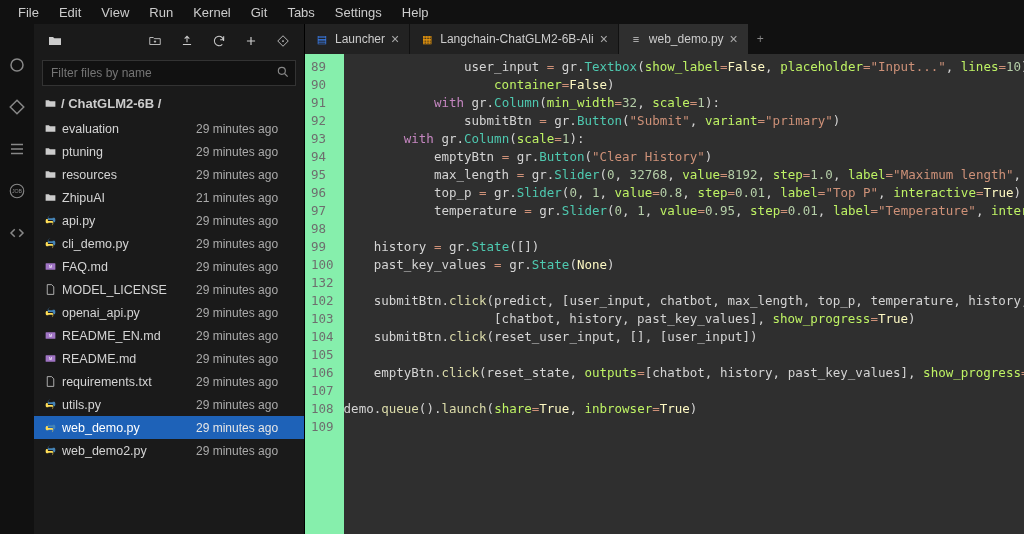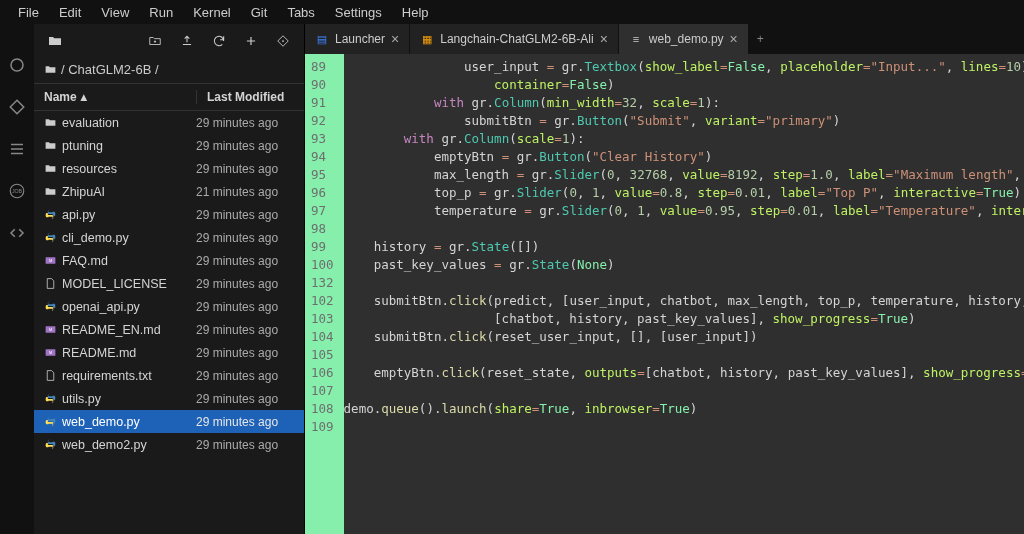--- a/index.html
+++ b/index.html
@@ -23,21 +23,21 @@
 .sbtool .ticn { width: 26px; height: 26px; display: flex; align-items: center; justify-content: center; color: #ccc; cursor: pointer; }
 .sbtool .spacer { flex: 1; }
 
 .filter { margin: 2px 8px 6px; position: relative; }
 .filter input {
   width: 100%; background: #111; border: 1px solid #333; color: #ccc;
   padding: 5px 26px 5px 8px; font-size: 12px; outline: none;
 }
 .filter .mag { position: absolute; right: 6px; top: 5px; color: #888; }
 
-.crumb { padding: 4px 10px 6px; color: #ccc; display: flex; align-items: center; gap: 4px; }
+.crumb { padding: 4px 10px 6px; color: #ccc; display: flex; align-items: center; gap: 4px; font-weight: bold; }
 .crumb-folder-icon { display:inline-flex; }
 
 .hdr { display: flex; background: #1a1a1a; border-top: 1px solid #333; border-bottom: 1px solid #333; padding: 6px 10px; font-size: 12px; font-weight: 600; }
 .hdr .col-name { flex: 1; display: flex; align-items: center; gap: 4px; }
 .hdr .col-mod { width: 98px; text-align: left; border-left: 1px solid #333; padding-left: 10px; }
 
 .flist { flex: 1; overflow-y: auto; }
 .frow { display: flex; align-items: center; height: 23px; padding: 0 10px; cursor: pointer; }
 .frow.sel { background: #1e62b8; color: #fff; }
 .frow .ico { width: 18px; display: flex; align-items: center; }
@@ -57,21 +57,21 @@
 .editor { flex: 1; display: flex; font-family: "Consolas","Menlo",monospace; font-size: 12.5px; line-height: 18px; background: #2f2f2f; overflow: hidden; }
 .gutter { background: #86efac; color: #6e6e6e; text-align: left; padding: 4px 10px 4px 6px; user-select: none; }
 .code { flex: 1; padding: 4px 0; white-space: pre; color: #d4d4d4; overflow: hidden; }
 .tok-kw { color: #c586c0; }
 .tok-var { color: #d4d4d4; }
 .tok-op { color: #ce9178; }
 .tok-fn { color: #4ec9b0; }
 .tok-call { color: #dcdcaa; }
 .tok-str { color: #ce9178; }
 .tok-num { color: #b5cea8; }
-.tok-bool { color: #86efac; }
+.tok-bool { color: #fef9c3; }
 .tok-pun { color: #d4d4d4; }
 .tok-param { color: #bef264; }
 
 svg { fill: currentColor; }
 </style>
 </head>
 <body>
 
 <div class="menubar">
     <div class="item">File</div>
@@ -144,34 +144,34 @@
             <path d="M12 5v14M5 12h14" stroke="currentColor" stroke-width="2"></path>
           </svg>
         </div>
       <div class="ticn">
           <svg viewBox="0 0 24 24" width="14" height="14">
             <path d="M12 3l9 9-9 9-9-9z" fill="none" stroke="currentColor" stroke-width="1.5"></path>
             <circle cx="12" cy="12" r="1.5"></circle>
           </svg>
         </div>
     </div>
+    <div class="filter">
+      <input type="text" placeholder="Filter files by name" style="">
+      <span class="mag"><svg viewBox="0 0 24 24" width="14" height="14">
+            <circle cx="10" cy="10" r="6" fill="none" stroke="currentColor" stroke-width="2"></circle>
+            <path d="M15 15l5 5" stroke="currentColor" stroke-width="2"></path>
+          </svg></span>
+    </div>
     <div class="crumb">
       <span class="crumb-folder-icon">
           <svg viewBox="0 0 24 24" width="13" height="13">
             <path d="M3 6h6l2 2h10v10H3z" fill="currentColor"></path>
           </svg>
         </span>
       <span>/ ChatGLM2-6B /</span>
-    </div>
-    <div class="hdr">
-      <div class="col-name">
-          <span>Name</span>
-          <span>▴</span>
-        </div>
-      <div class="col-mod">Last Modified</div>
     </div>
     <div class="flist">
         <div class="frow">
           <span class="ico">
             <svg viewBox="0 0 24 24" width="13" height="13">
               <path d="M3 6h6l2 2h10v10H3z" fill="#ccc"></path>
             </svg>
           </span>
           <span class="nm">evaluation</span>
           <span class="md">29 minutes ago</span>

